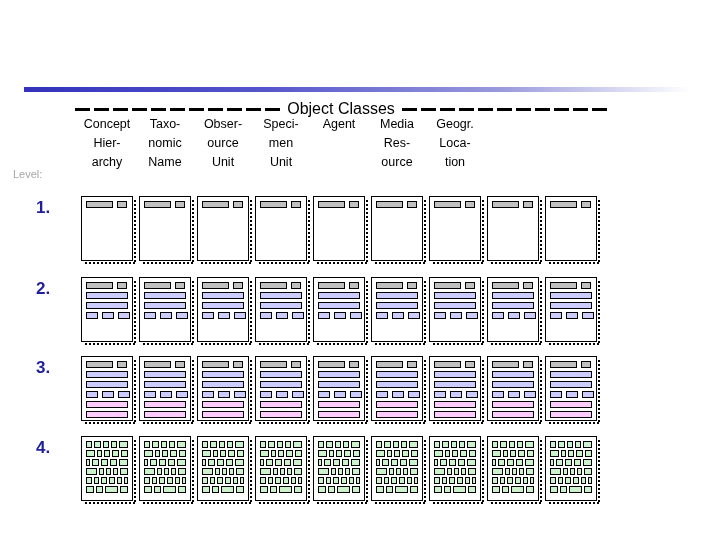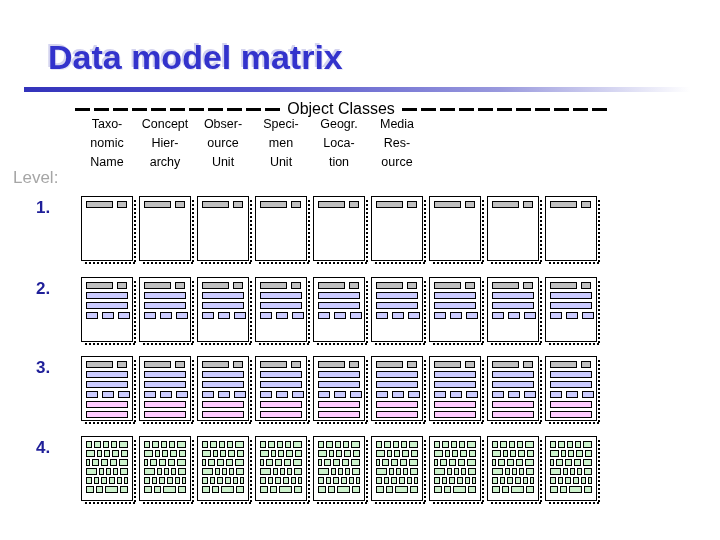--- a/index.html
+++ b/index.html
@@ -32,21 +32,21 @@
     font-size:16px;color:#000;white-space:nowrap;flex:0 0 auto;
   }
   .col-headers{
     position:absolute;left:81px;top:115px;
     display:grid;grid-template-columns:repeat(9,52px);column-gap:6px;
   }
   .col-header{
     text-align:center;font-size:12.5px;line-height:19px;color:#000;
   }
   .level-label{
-    position:absolute;left:13px;top:168px;font-size:17px;
+    position:absolute;left:13px;top:168px;font-size:11px;
   }
   .row-label{
     position:absolute;left:36px;width:30px;
     font-size:17px;font-weight:bold;text-align:left;
   }
   .cell{
     position:absolute;width:52px;height:65px;
     background:#fff;border:1.4px solid #000;box-sizing:border-box;
     padding:4px 4px 0 4px;
     display:flex;flex-direction:column;gap:3px;
@@ -67,60 +67,62 @@
   .bar.full{width:100%;}
   .gcell{
     height:7px;border:1px solid #000;box-sizing:border-box;
   }
 </style>
 </head>
 <body>
 
 <div class="slide" id="stage">
 
-  <div class="title" style="color: rgb(51, 51, 204);">Data model matrix</div>
 
   <div class="divider"></div>
 
   <div class="axis-row">
     <div class="dash"></div>
     <div class="axis-label">Object Classes</div>
     <div class="dash"></div>
   </div>
 
   <div class="col-headers" id="col-headers">
       <div class="col-header">
+        <div>Concept</div>
+        <div>Hier-</div>
+        <div>archy</div>
+      </div>
+      <div class="col-header">
         <div>Taxo-</div>
         <div>nomic</div>
         <div>Name</div>
-      </div>
-      <div class="col-header">
-        <div>Concept</div>
-        <div>Hier-</div>
-        <div>archy</div>
       </div>
       <div class="col-header">
         <div>Obser-</div>
         <div>ource</div>
         <div>Unit</div>
       </div>
       <div class="col-header">
         <div>Speci-</div>
         <div>men</div>
         <div>Unit</div>
       </div>
       <div class="col-header">
-        <div>Geogr.</div>
-        <div>Loca-</div>
-        <div>tion</div>
+        <div>Agent</div>
       </div>
       <div class="col-header">
         <div>Media</div>
         <div>Res-</div>
         <div>ource</div>
+      </div>
+      <div class="col-header">
+        <div>Geogr.</div>
+        <div>Loca-</div>
+        <div>tion</div>
       </div>
     </div>
 
   <div class="level-label" style="color: rgb(166, 166, 166);">Level:</div>
 
 <div class="row-label" style="top: 198px; color: rgb(31, 31, 153);">1.</div>
     <div class="cell" style="left: 81px; top: 196px; border-color: rgb(0, 0, 0);">
       <div class="bar-row">
         <div class="bar" style="width: 27px; background: rgb(192, 192, 192); border-color: rgb(0, 0, 0);"></div>
         <div class="bar" style="width: 10px; background: rgb(192, 192, 192); border-color: rgb(0, 0, 0);"></div>

